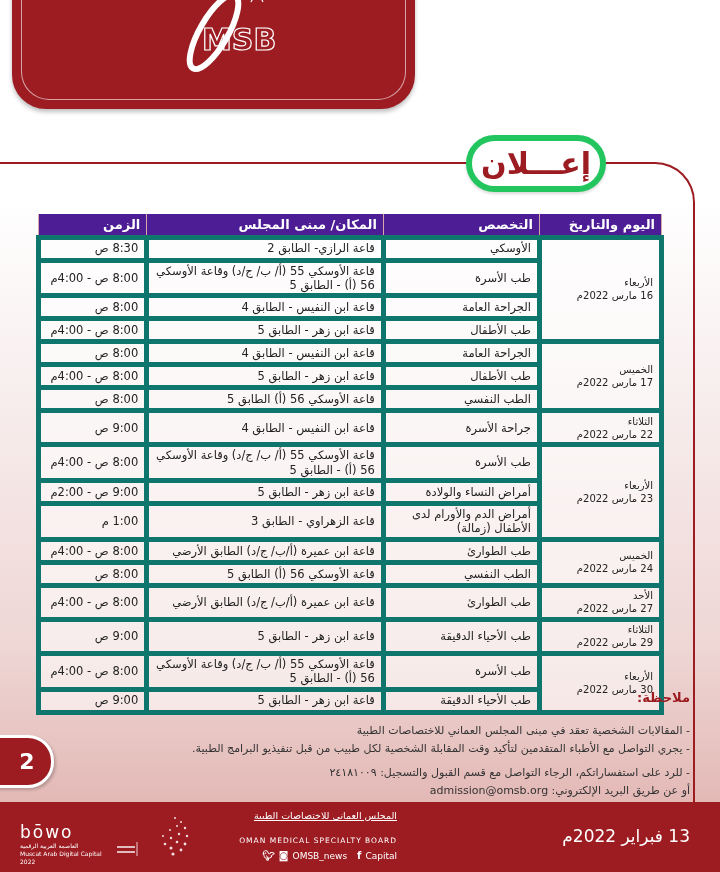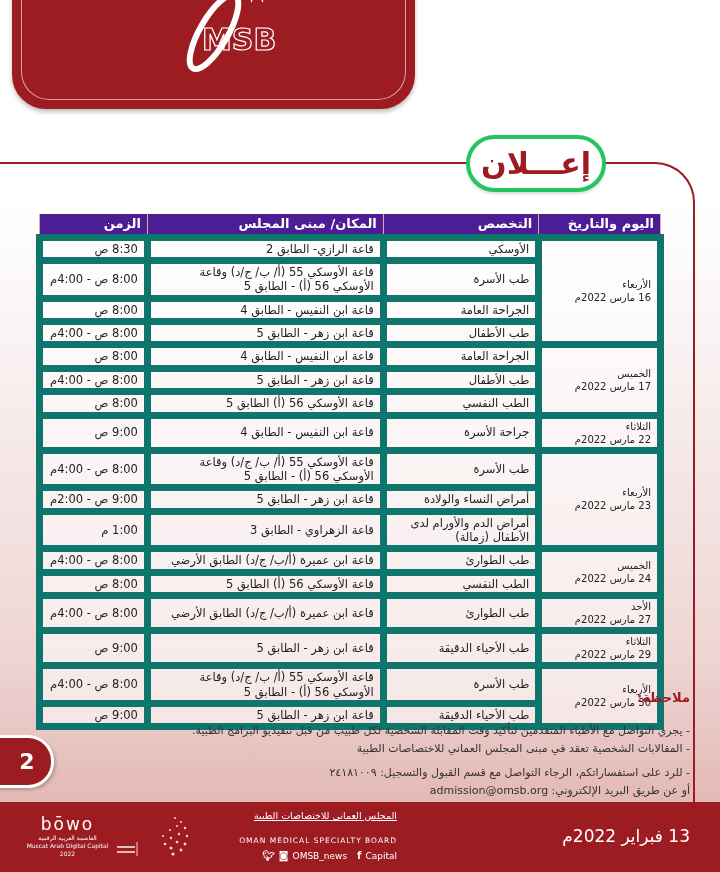--- a/index.html
+++ b/index.html
@@ -26,40 +26,40 @@
   .title-line {
     position: absolute; left: 0; top: 162px; width: 470px; height: 2px; background: #9c1c22;
   }
   .frame-right {
     position: absolute; left: 600px; top: 162px; width: 95px; height: 650px;
     border-top: 2px solid #9c1c22; border-right: 2px solid #9c1c22;
     border-radius: 0 40px 0 0;
   }
   .title-pill {
     position: absolute; left: 466px; top: 135px; width: 140px; height: 57px;
-    border: 4px solid #22c55e; border-radius: 30px; background: #fff;
+    border: 6px solid #22c55e; border-radius: 30px; background: #fff;
     display: flex; align-items: center; justify-content: center;
     box-shadow: 0 2px 3px rgba(0,0,0,0.15);
   }
   .title-pill span {
     font-family: "DejaVu Sans", sans-serif; font-weight: bold; font-size: 30px; color: #9c1c22;
   }
 
   table.schedule {
     position: absolute; left: 36px; top: 214px; width: 628px;
     border-collapse: collapse; direction: rtl;
     font-family: "DejaVu Sans", sans-serif; font-size: 11.5px;
   }
   table.schedule th {
     background: #4c1d95; color: #fff; font-weight: bold; font-size: 13px;
     height: 23px; padding: 0 6px; text-align: right;
     border-left: 1px solid #d9a9a8; border-right: 1px solid #d9a9a8;
   }
   table.schedule td {
-    border: 7px solid #0f766e; padding: 1px 6px; text-align: right;
+    border: 5px solid #0f766e; padding: 1px 6px; text-align: right;
     vertical-align: middle; line-height: 1.25; background: rgba(255,255,255,0.55);
   }
   table.schedule td.day { font-size: 10px; line-height: 1.3; }
   table.schedule tr.r td { height: 23px; }
   table.schedule tr.r2 td { height: 34px; }
   col.c-day { width: 97px; }
   col.c-spec { width: 124px; }
   col.c-place { width: 188px; }
   col.c-time { width: 86px; }
 
@@ -89,21 +89,21 @@
     position: absolute; left: 235px; top: 8px; width: 162px; color: #fff; text-align: right;
   }
   .footer .org .ar { font-size: 9.5px; direction: rtl; text-decoration: underline; }
   .footer .org .en { font-size: 7.5px; letter-spacing: 1px; margin-top: 15px; }
   .footer .org .social { font-size: 9px; margin-top: 5px; display: flex; justify-content: flex-end; gap: 4px; align-items: center; }
   .footer .org .social .ic { display: inline-block; font-weight: bold; font-size: 10px; }
   .footer .vision {
     position: absolute; left: 115px; top: 6px; width: 110px; height: 58px;
   }
   .footer .muscat {
-    position: absolute; left: 20px; top: 12px; width: 95px; color: #fff; text-align: center;
+    position: absolute; left: 20px; top: 20px; width: 95px; color: #fff; text-align: left;
   }
   .footer .muscat .big { font-size: 17px; letter-spacing: 2px; font-family: "DejaVu Sans", sans-serif; }
   .footer .muscat .small { font-size: 6px; line-height: 8px; }
 </style>
 </head>
 <body>
 
 <div class="header-band">
   <div class="inner"></div>
   <div class="logo" style="left:150px;">
@@ -261,22 +261,22 @@
     <tr class="r">
       <td>طب الأحياء الدقيقة</td>
       <td>قاعة ابن زهر - الطابق 5</td>
       <td>9:00 ص</td>
     </tr>
   </tbody>
 </table>
 
 <div class="notes">
   <div class="title">ملاحظة:</div>
+  <div class="line">- المقالابات الشخصية تعقد في مبنى المجلس العماني للاختصاصات الطبية</div>
   <div class="line">- يجري التواصل مع الأطباء المتقدمين لتأكيد وقت المقابلة الشخصية لكل طبيب من قبل تنفيذيو البرامج الطبية.</div>
-  <div class="line">- المقالابات الشخصية تعقد في مبنى المجلس العماني للاختصاصات الطبية</div>
   <div class="gap"></div>
   <div class="line">- للرد على استفساراتكم، الرجاء التواصل مع قسم القبول والتسجيل: ٢٤١٨١٠٠٩</div>
   <div class="line">أو عن طريق البريد الإلكتروني: admission@omsb.org</div>
 </div>
 
 <div class="page-num">
   <span>2</span>
 </div>
 
 <div class="footer">

